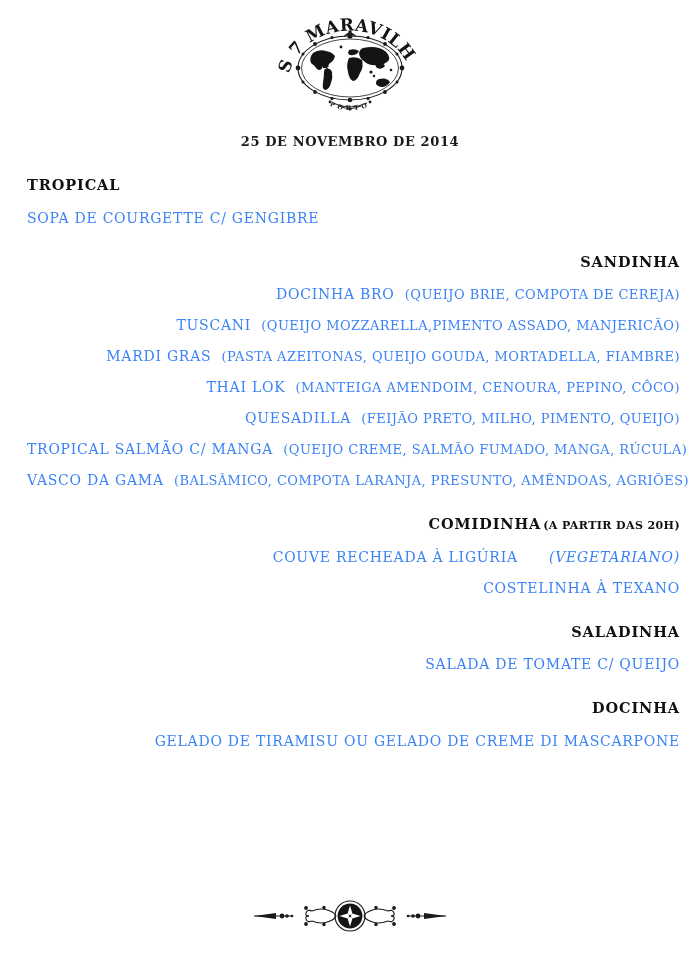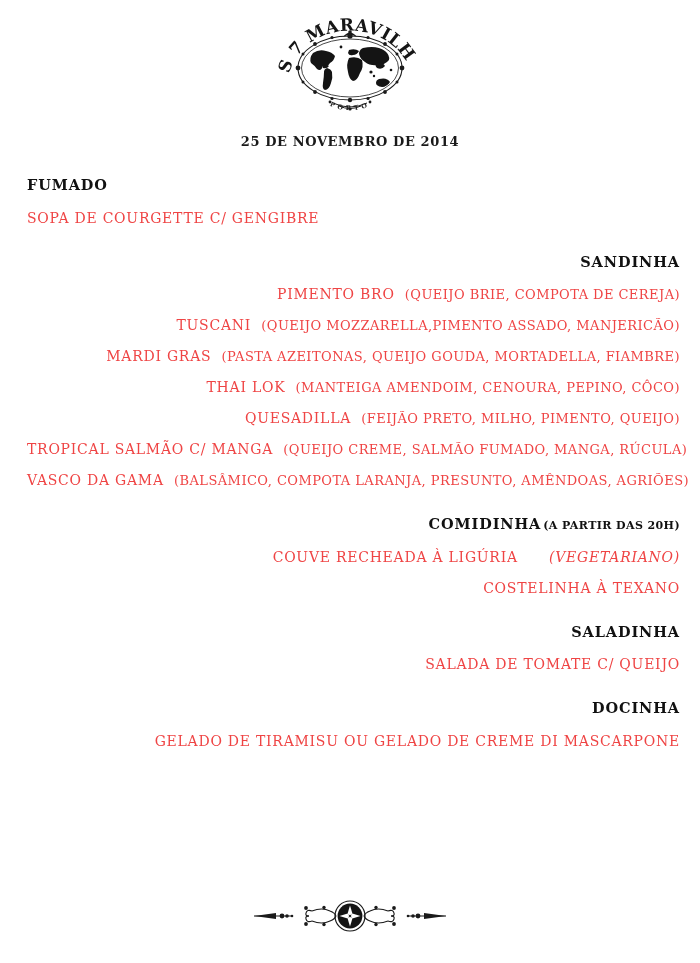--- a/index.html
+++ b/index.html
@@ -70,21 +70,21 @@
     font-size: 11px;
     letter-spacing: 0.4px;
     font-weight: bold;
     margin-left: 2px;
   }
 
   .item {
     font-family: "DejaVu Serif", "Liberation Serif", serif;
     font-size: 14px;
     letter-spacing: 0.75px;
-    color: #ef4444;
+    color: #3b82f6;
     line-height: 1.0;
     margin-bottom: 17px;
     white-space: nowrap;
   }
   .item:last-child { margin-bottom: 0; }
 
   .item-name {
     font-weight: normal;
   }
   .item-desc {
@@ -201,34 +201,34 @@
     </svg>
   </div>
 
   <div class="date-line">25 DE NOVEMBRO DE 2014</div>
 </div>
 
 <div class="menu-body">
 
   <div class="section">
     <div class="section-head">
-      <span>FUMADO</span>
+      <span>TROPICAL</span>
     </div>
     <div class="item">
       <span class="item-name">SOPA DE COURGETTE C/ GENGIBRE</span>
     </div>
   </div>
 
   <div class="section">
     <div class="section-head">
       <span>SANDINHA</span>
     </div>
 
     <div class="item">
-      <span class="item-name">PIMENTO BRO</span>
+      <span class="item-name">DOCINHA BRO</span>
       <span class="item-desc">(QUEIJO BRIE, COMPOTA DE CEREJA)</span>
     </div>
     <div class="item">
       <span class="item-name">TUSCANI</span>
       <span class="item-desc">(QUEIJO MOZZARELLA,PIMENTO ASSADO, MANJERICÃO)</span>
     </div>
     <div class="item">
       <span class="item-name">MARDI GRAS</span>
       <span class="item-desc">(PASTA AZEITONAS, QUEIJO GOUDA, MORTADELLA, FIAMBRE)</span>
     </div>

